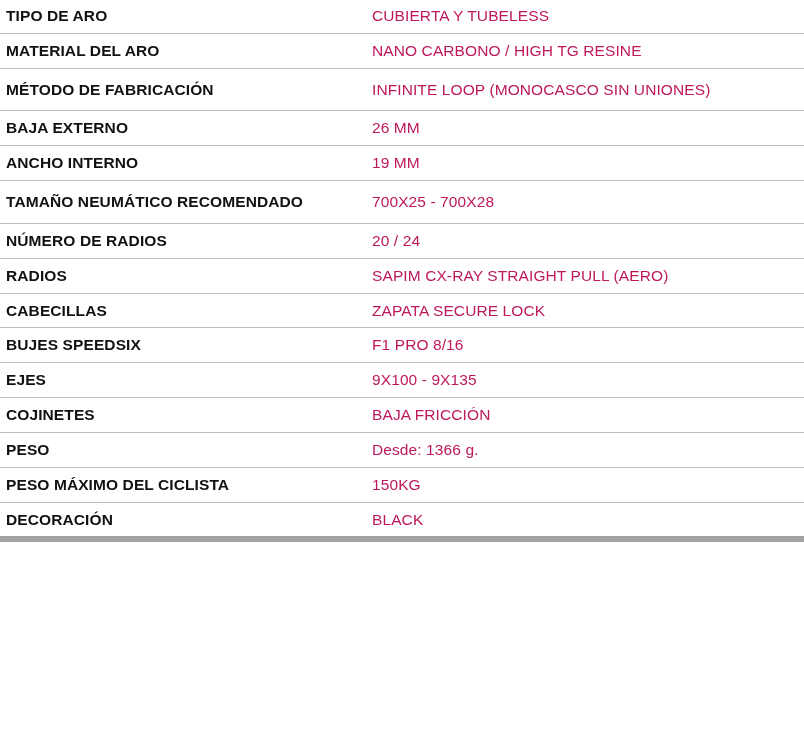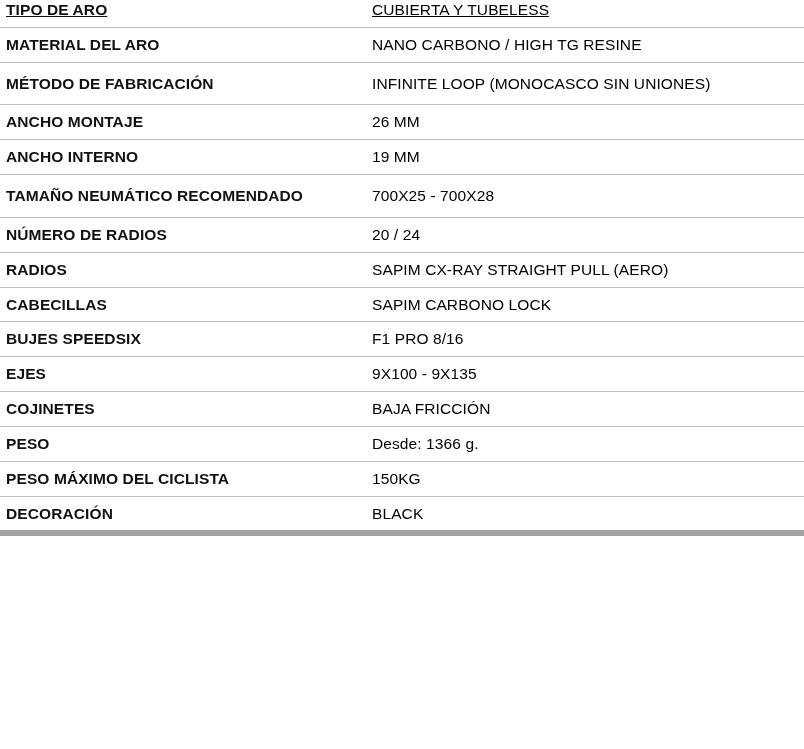--- a/index.html
+++ b/index.html
@@ -29,26 +29,25 @@
     vertical-align: middle;
     line-height: 1.28;
     font-size: 15.5px;
     letter-spacing: 0.1px;
   }
   .spec-table td.label {
     font-weight: bold;
     color: #111111;
   }
   .spec-table td.value {
-    color: #000000;
+    color: #be185d;
     padding-left: 2px;
   }
   .spec-table tr.first td {
-    padding-top: 0;
-    text-decoration: underline;
+    padding-top: 6px;
   }
   .spec-table tr.tall td {
     padding-top: 11px;
     padding-bottom: 11px;
   }
   .spec-table tr.last {
     border-bottom: 6px solid #a3a3a3;
   }
 </style>
 </head>
@@ -66,42 +65,42 @@
     </tr>
     <tr>
       <td class="label">MATERIAL DEL ARO</td>
       <td class="value">NANO CARBONO / HIGH TG RESINE</td>
     </tr>
     <tr class="tall">
       <td class="label">MÉTODO DE FABRICACIÓN</td>
       <td class="value">INFINITE LOOP (MONOCASCO SIN UNIONES)</td>
     </tr>
     <tr>
-      <td class="label">ANCHO MONTAJE</td>
+      <td class="label">BAJA EXTERNO</td>
       <td class="value">26 MM</td>
     </tr>
     <tr>
       <td class="label">ANCHO INTERNO</td>
       <td class="value">19 MM</td>
     </tr>
     <tr class="tall">
       <td class="label">TAMAÑO NEUMÁTICO RECOMENDADO</td>
       <td class="value">700X25 - 700X28</td>
     </tr>
     <tr>
       <td class="label">NÚMERO DE RADIOS</td>
       <td class="value">20 / 24</td>
     </tr>
     <tr>
       <td class="label">RADIOS</td>
       <td class="value">SAPIM CX-RAY STRAIGHT PULL (AERO)</td>
     </tr>
     <tr>
       <td class="label">CABECILLAS</td>
-      <td class="value">SAPIM CARBONO LOCK</td>
+      <td class="value">ZAPATA SECURE LOCK</td>
     </tr>
     <tr>
       <td class="label">BUJES SPEEDSIX</td>
       <td class="value">F1 PRO 8/16</td>
     </tr>
     <tr>
       <td class="label">EJES</td>
       <td class="value">9X100 - 9X135</td>
     </tr>
     <tr>

